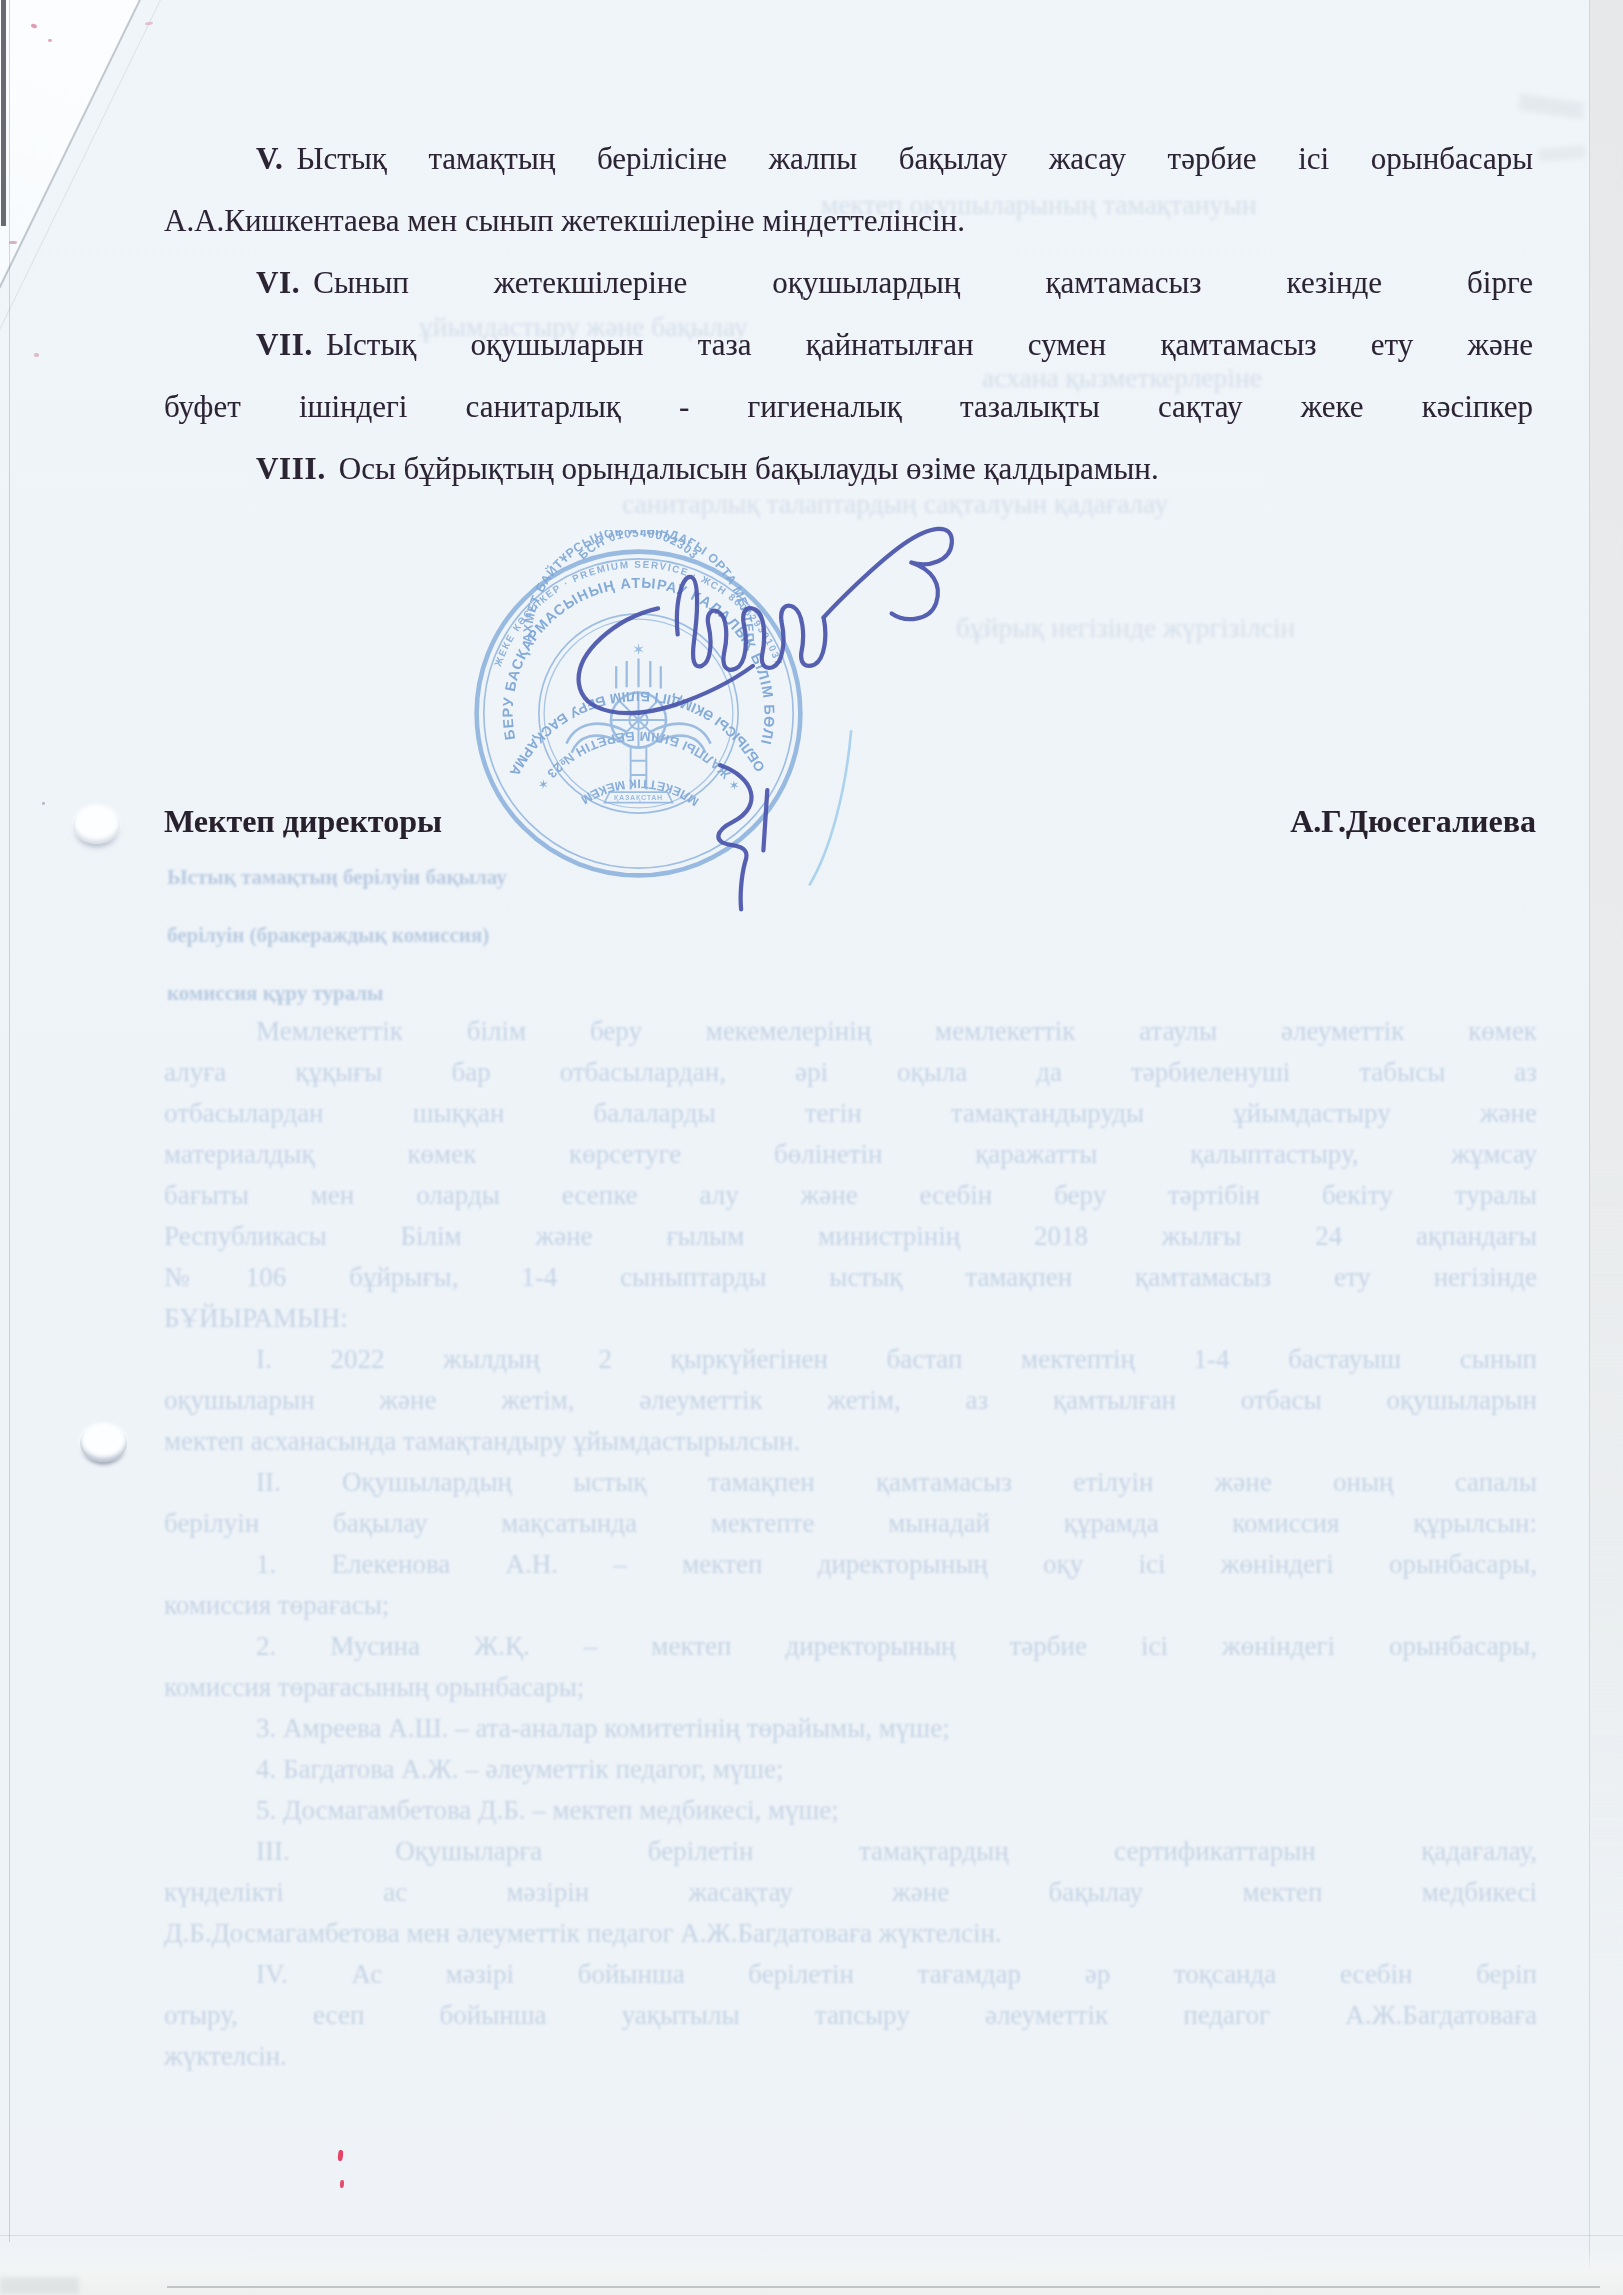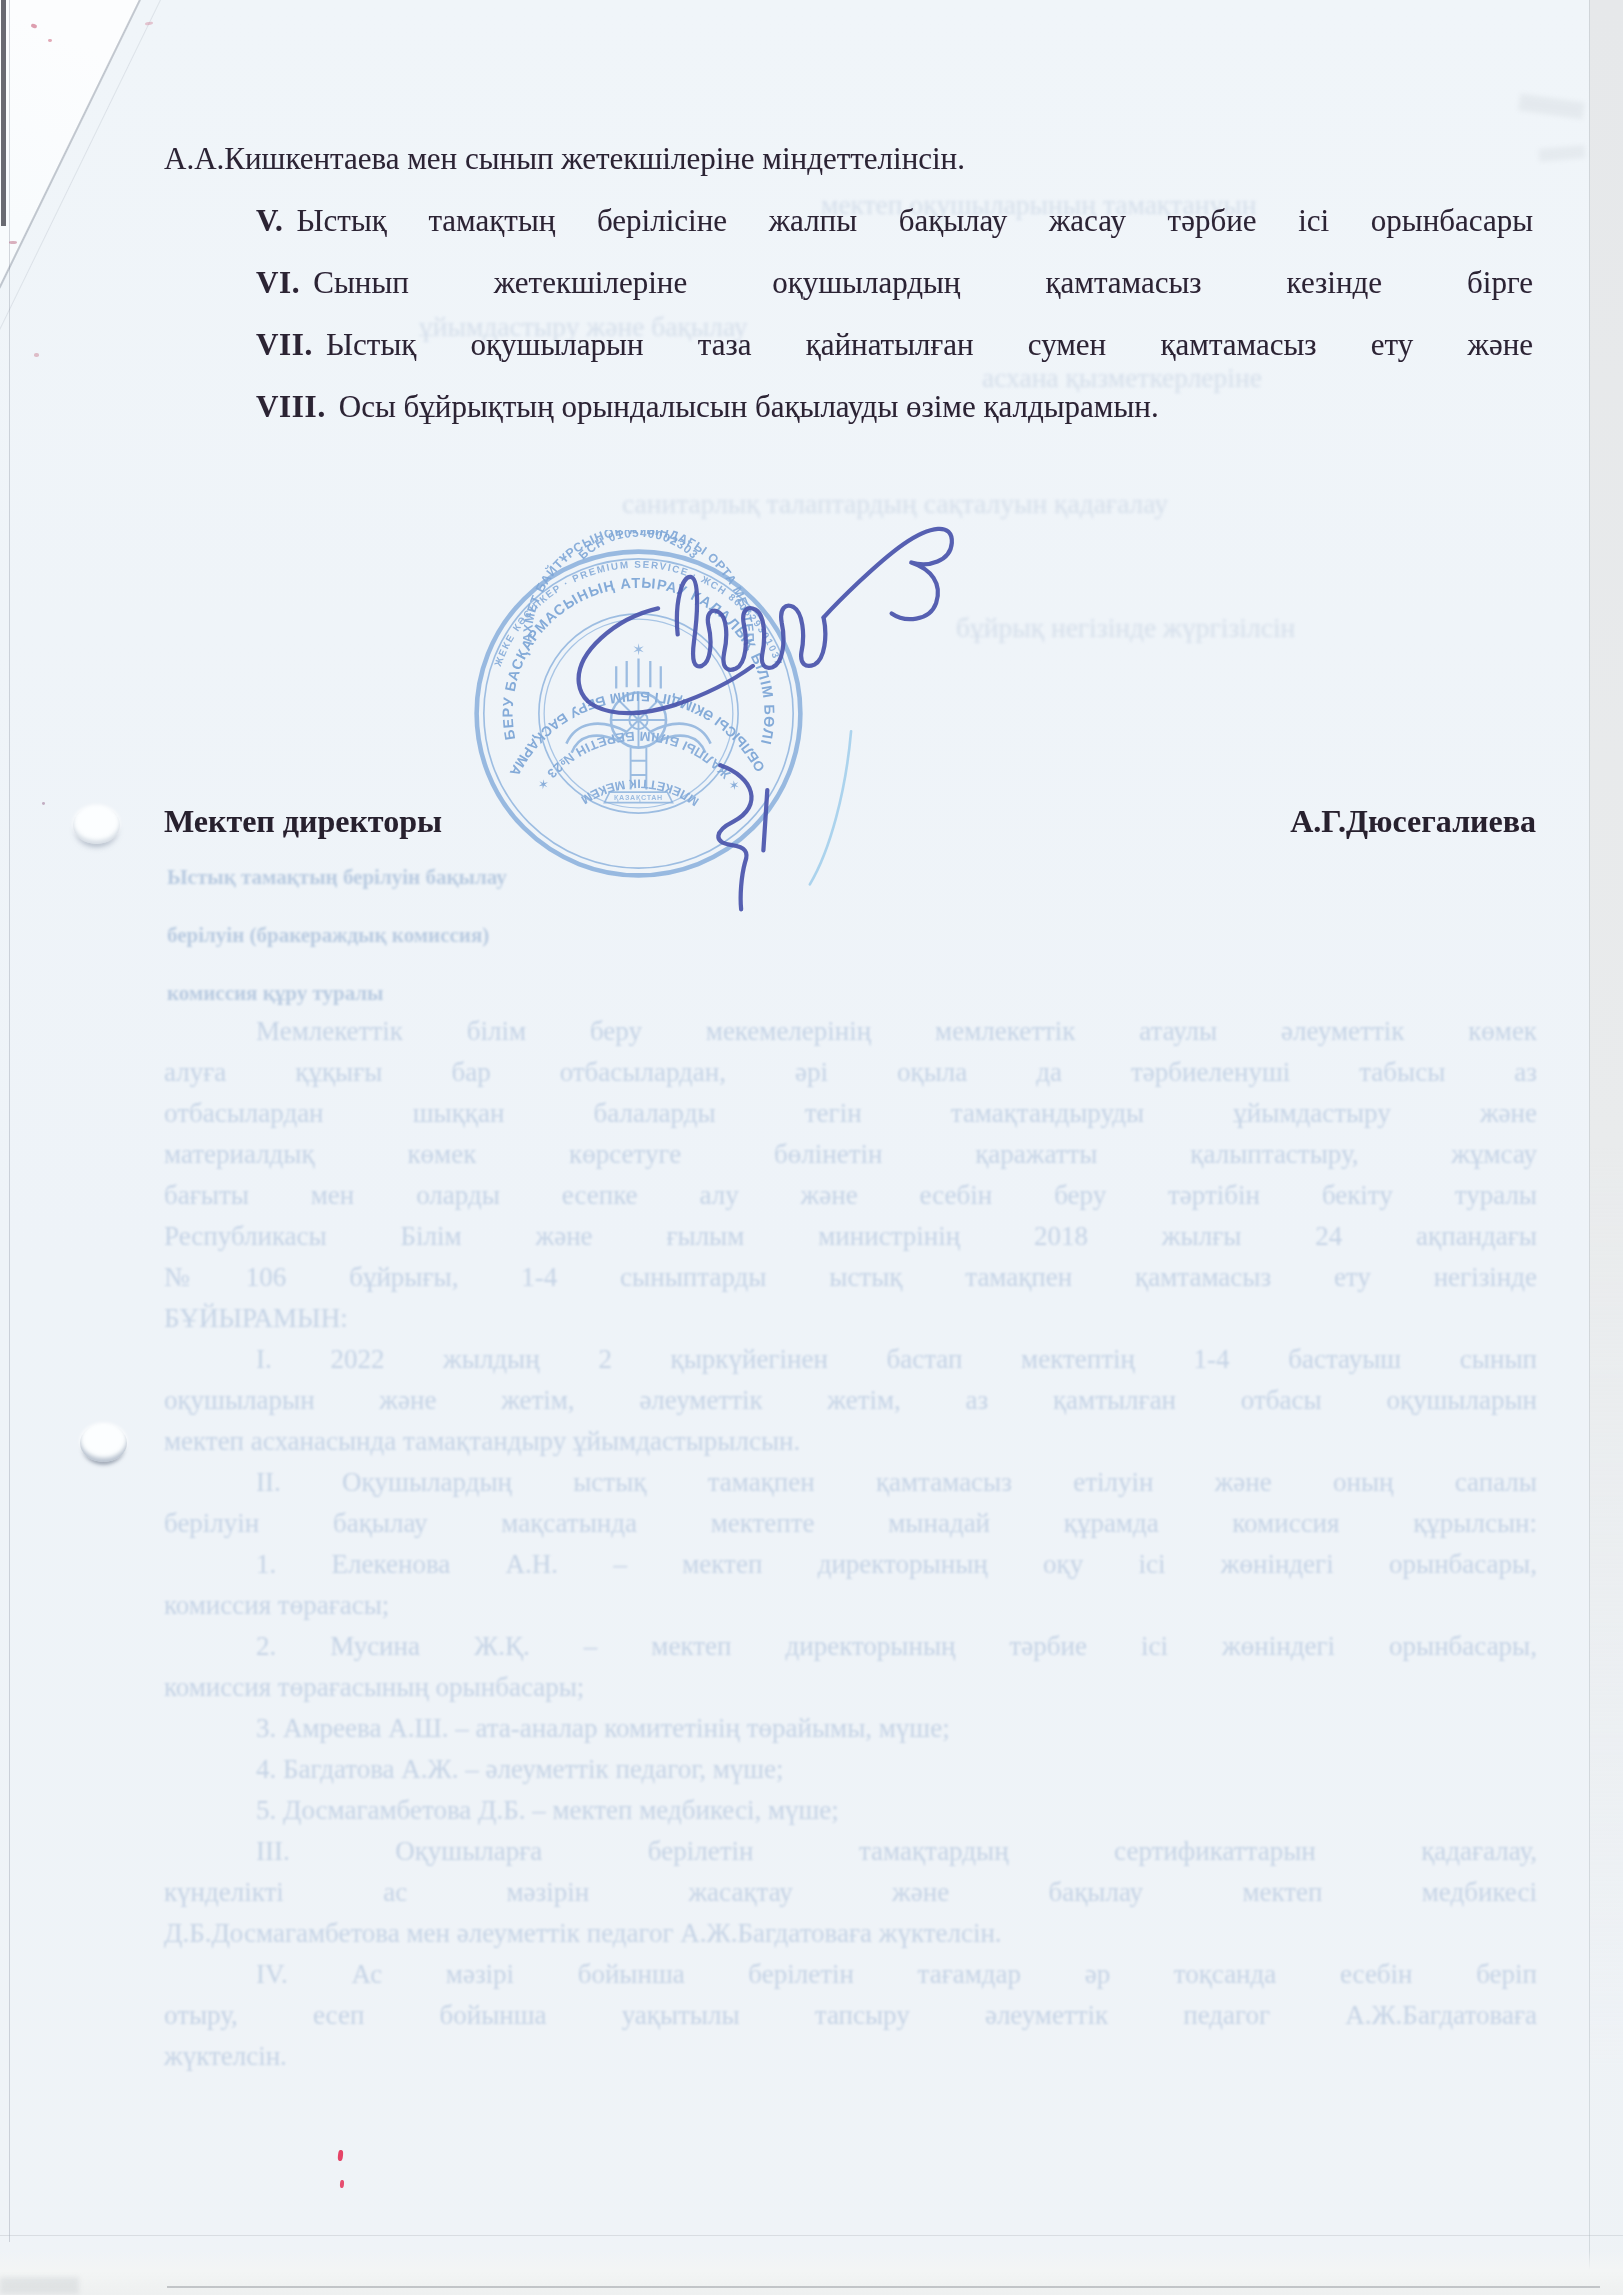--- a/index.html
+++ b/index.html
@@ -122,24 +122,25 @@
     <div class="bl in" data-name="bleed-body-line">5. Досмагамбетова Д.Б. – мектеп медбикесі, мүше;</div>
     <div class="bl in jy" data-name="bleed-body-line">III. Оқушыларға берілетін тамақтардың сертификаттарын қадағалау,</div>
     <div class="bl jy" data-name="bleed-body-line">күнделікті ас мәзірін жасақтау және бақылау мектеп медбикесі</div>
     <div class="bl" data-name="bleed-body-line">Д.Б.Досмагамбетова мен әлеуметтік педагог А.Ж.Багдатоваға жүктелсін.</div>
     <div class="bl in jy" data-name="bleed-body-line">IV. Ас мәзірі бойынша берілетін тағамдар әр тоқсанда есебін беріп</div>
     <div class="bl jy" data-name="bleed-body-line">отыру, есеп бойынша уақытылы тапсыру әлеуметтік педагог А.Ж.Багдатоваға</div>
     <div class="bl" data-name="bleed-body-line">жүктелсін.</div>
   </div>
 
 <div class="doc-text" data-name="order-text-block">
+  <div class="line jy in" data-name="order-line"><b class="num" data-name="item-numeral">V.</b><span data-name="order-line-text">Ыстық тамақтың берілісіне жалпы бақылау жасау тәрбие ісі орынбасары</span></div>
   <div class="line" data-name="order-line"><span data-name="order-line-text">А.А.Кишкентаева мен сынып жетекшілеріне міндеттелінсін.</span></div>
-  <div class="line jy in" data-name="order-line"><b class="num" data-name="item-numeral">V.</b><span data-name="order-line-text">Ыстық тамақтың берілісіне жалпы бақылау жасау тәрбие ісі орынбасары</span></div>
   <div class="line jy in" data-name="order-line"><b class="num" data-name="item-numeral">VI.</b><span data-name="order-line-text">Сынып жетекшілеріне оқушылардың қамтамасыз кезінде бірге</span></div>
   <div class="line jy in" data-name="order-line"><b class="num" data-name="item-numeral">VII.</b><span data-name="order-line-text">Ыстық оқушыларын таза қайнатылған сумен қамтамасыз ету және</span></div>
+  <div class="line jy" data-name="order-line"><span data-name="order-line-text">буфет ішіндегі санитарлық - гигиеналық тазалықты сақтау жеке кәсіпкер</span></div>
   <div class="line in" data-name="order-line"><b class="num" data-name="item-numeral">VIII.</b><span data-name="order-line-text">Осы бұйрықтың орындалысын бақылауды өзіме қалдырамын.</span></div>
 </div>
 
 <div class="signer-row" data-name="signature-block">
   <span data-name="signer-role">Мектеп директоры</span>
   <span data-name="signer-name">А.Г.Дюсегалиева</span>
 </div>
 
 <svg class="stamp" viewBox="0 0 560 560" data-name="official-round-stamp">
   <defs>

